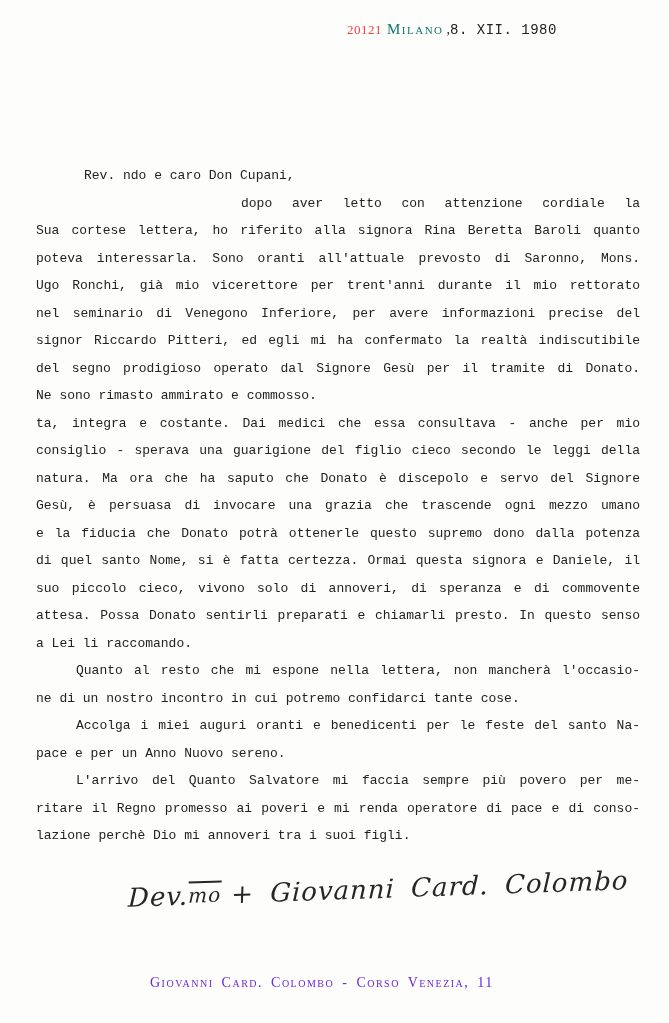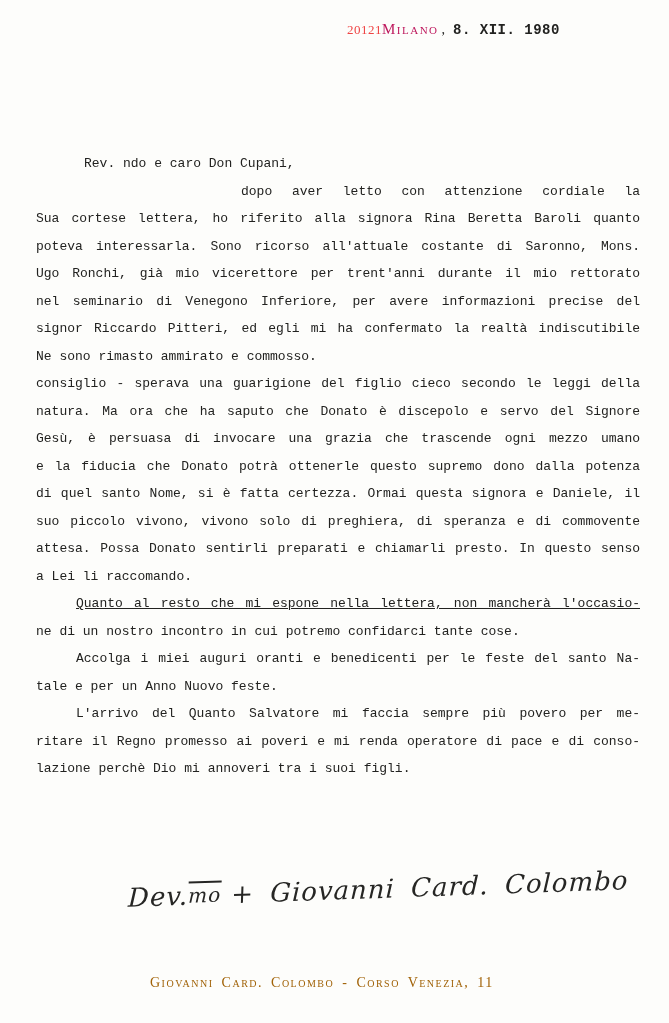--- a/index.html
+++ b/index.html
@@ -29,41 +29,40 @@
     font-family: "Liberation Serif", serif;
     font-size: 13px;
     letter-spacing: 0.5px;
     color: #ef4444;
   }
   .lh-city {
     font-family: "Liberation Serif", serif;
     font-variant: small-caps;
     font-size: 15px;
     letter-spacing: 1.5px;
-    color: #be185d;
+    margin-left: 5px;
+    color: #0f766e;
   }
   .lh-sep {
     font-family: "Liberation Serif", serif;
     font-size: 14px;
     margin-left: 3px;
     color: #2a2a28;
   }
   .lh-date {
     font-family: "Liberation Mono", monospace;
     font-size: 14px;
     letter-spacing: 0.5px;
-    margin-left: 8px;
     color: #222220;
-    font-weight: bold;
   }
 
   
   .letter-body {
     position: absolute;
-    top: 150px;
+    top: 162px;
     left: 36px;
     width: 604px;
     font-size: 13px;
     line-height: 27.5px;
   }
   .line {
     height: 27.5px;
     text-align: left;
     white-space: normal;
   }
@@ -98,54 +97,56 @@
   
   .footer {
     position: absolute;
     top: 975px;
     left: 150px;
     font-family: "Liberation Serif", serif;
     font-variant: small-caps;
     font-size: 14px;
     letter-spacing: 1.5px;
     word-spacing: 3px;
-    color: #a16207;
+    color: #6d28d9;
     white-space: nowrap;
   }
 </style>
 </head>
 <body>
 
 <div class="page">
 
   <div class="letterhead">
     <span class="lh-code">20121</span><span class="lh-city">Milano</span><span class="lh-sep">,</span><span class="lh-date">8. XII. 1980</span>
   </div>
 
   <div class="letter-body" id="letter-body">
       <div class="line" style="padding-left: 48px;">Rev. ndo e caro Don Cupani,</div>
       <div class="line just" style="padding-left: 205px;">dopo aver letto con attenzione cordiale la</div>
       <div class="line just">Sua cortese lettera, ho riferito alla signora Rina Beretta Baroli quanto</div>
-      <div class="line just">poteva interessarla. Sono ricorso all'attuale costante di Saronno, Mons.</div>
+      <div class="line just">poteva interessarla. Sono oranti all'attuale prevosto di Saronno, Mons.</div>
       <div class="line just">Ugo Ronchi, già mio vicerettore per trent'anni durante il mio rettorato</div>
       <div class="line just">nel seminario di Venegono Inferiore, per avere informazioni precise del</div>
       <div class="line just">signor Riccardo Pitteri, ed egli mi ha confermato la realtà indiscutibile</div>
+      <div class="line just">del segno prodigioso operato dal Signore Gesù per il tramite di Donato.</div>
       <div class="line">Ne sono rimasto ammirato e commosso.</div>
+      <div class="line just">ta, integra e costante. Dai medici che essa consultava - anche per mio</div>
       <div class="line just">consiglio - sperava una guarigione del figlio cieco secondo le leggi della</div>
       <div class="line just">natura. Ma ora che ha saputo che Donato è discepolo e servo del Signore</div>
       <div class="line just">Gesù, è persuasa di invocare una grazia che trascende ogni mezzo umano</div>
       <div class="line just">e la fiducia che Donato potrà ottenerle questo supremo dono dalla potenza</div>
       <div class="line just">di quel santo Nome, si è fatta certezza. Ormai questa signora e Daniele, il</div>
-      <div class="line just">suo piccolo vivono, vivono solo di preghiera, di speranza e di commovente</div>
+      <div class="line just">suo piccolo cieco, vivono solo di annoveri, di speranza e di commovente</div>
       <div class="line just">attesa. Possa Donato sentirli preparati e chiamarli presto. In questo senso</div>
       <div class="line">a Lei li raccomando.</div>
-      <div class="line just" style="padding-left: 40px; text-decoration: underline;">Quanto al resto che mi espone nella lettera, non mancherà l'occasio-</div>
+      <div class="line just" style="padding-left: 40px;">Quanto al resto che mi espone nella lettera, non mancherà l'occasio-</div>
       <div class="line">ne di un nostro incontro in cui potremo confidarci tante cose.</div>
       <div class="line just" style="padding-left: 40px;">Accolga i miei auguri oranti e benedicenti per le feste del santo Na-</div>
-      <div class="line">tale e per un Anno Nuovo feste.</div>
+      <div class="line">pace e per un Anno Nuovo sereno.</div>
       <div class="line just" style="padding-left: 40px;">L'arrivo del Quanto Salvatore mi faccia sempre più povero per me-</div>
       <div class="line just">ritare il Regno promesso ai poveri e mi renda operatore di pace e di conso-</div>
       <div class="line">lazione perchè Dio mi annoveri tra i suoi figli.</div>
     </div>
 
   <div class="signature">
     <span>Dev.</span><span class="abbrev">mo</span><span class="rest">+ Giovanni Card. Colombo</span>
   </div>
 
   <div class="footer">Giovanni Card. Colombo - Corso Venezia, 11</div>

